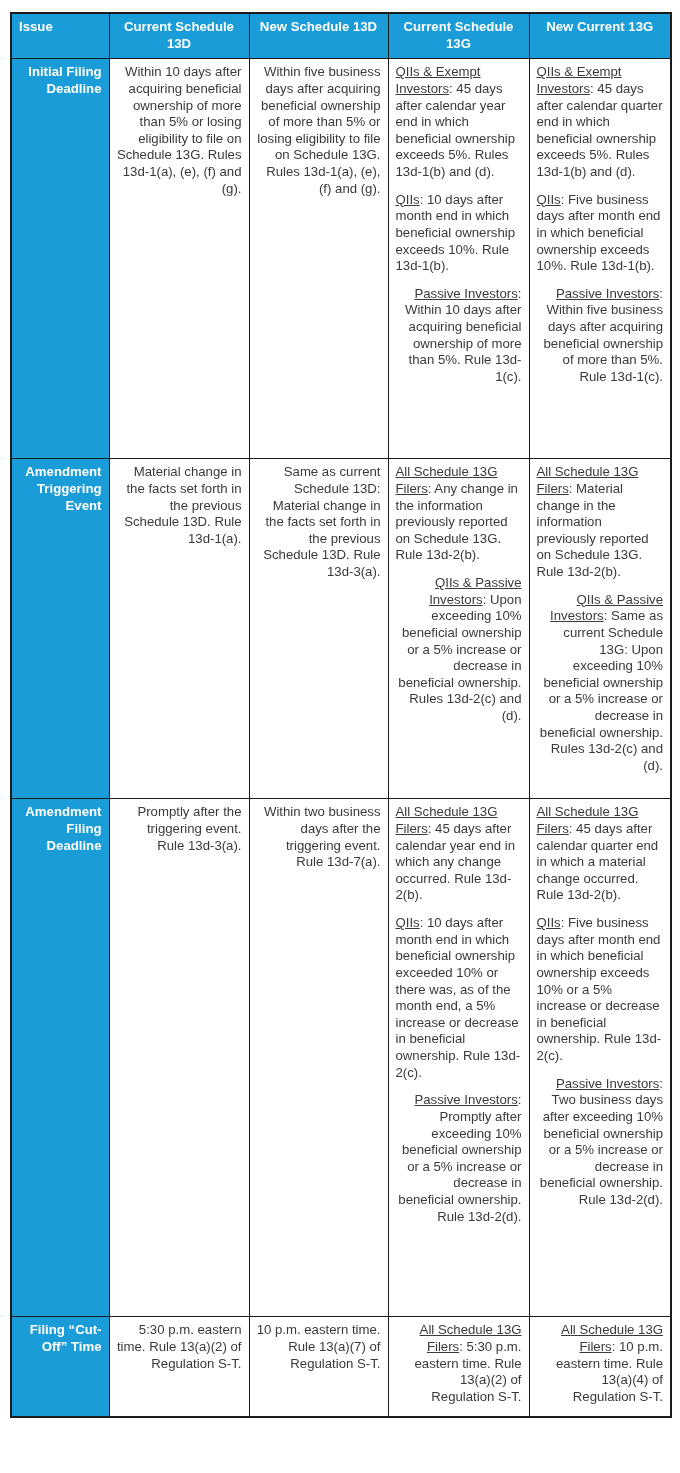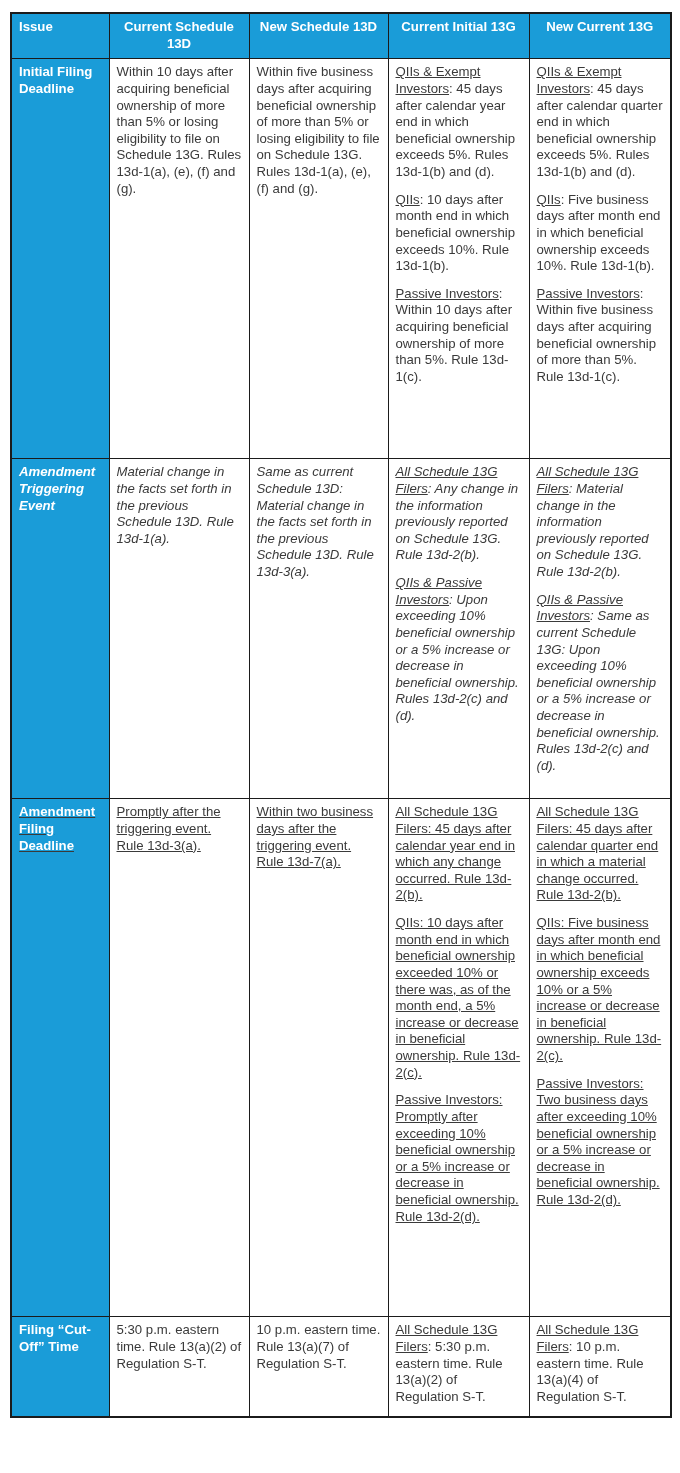--- a/index.html
+++ b/index.html
@@ -47,55 +47,56 @@
     height:43px;
     padding-top:6px;
   }
   thead th.issue-h{
     text-align:left;
   }
   tbody th.issue-cell{
     background:var(--header-bg);
     color:var(--header-text);
     font-weight:bold;
-    text-align:left;
+    text-align:right;
   }
   tbody td p{
     margin:0 0 11px 0;
   }
   tbody td p:last-child{
     margin-bottom:0;
+    text-align:right;
   }
   span.lead{
     text-decoration:underline;
   }
   
   tbody tr:nth-child(1){height:400px;}
-  tbody tr:nth-child(2){height:340px;font-style:italic;}
-  tbody tr:nth-child(3){height:518px;text-decoration:underline;}
+  tbody tr:nth-child(2){height:340px;}
+  tbody tr:nth-child(3){height:518px;}
   tbody tr:nth-child(4){height:100px;}
 </style>
 </head>
 <body>
 
 <div class="page">
   <table class="filing-table">
     <colgroup>
       <col class="c-issue">
       <col class="c-1">
       <col class="c-2">
       <col class="c-3">
       <col class="c-4">
     </colgroup>
     <thead>
       <tr>
           <th class="issue-h">Issue</th>
           <th>Current Schedule 13D</th>
           <th>New Schedule 13D</th>
-          <th>Current Initial 13G</th>
+          <th>Current Schedule 13G</th>
           <th>New Current 13G</th>
         </tr>
     </thead>
     <tbody>
         <tr>
           <th class="issue-cell">Initial Filing Deadline</th>
           <td>
             <p>Within 10 days after acquiring beneficial ownership of more than 5% or losing eligibility to file on Schedule 13G. Rules 13d-1(a), (e), (f) and (g).</p>
           </td>
           <td>

